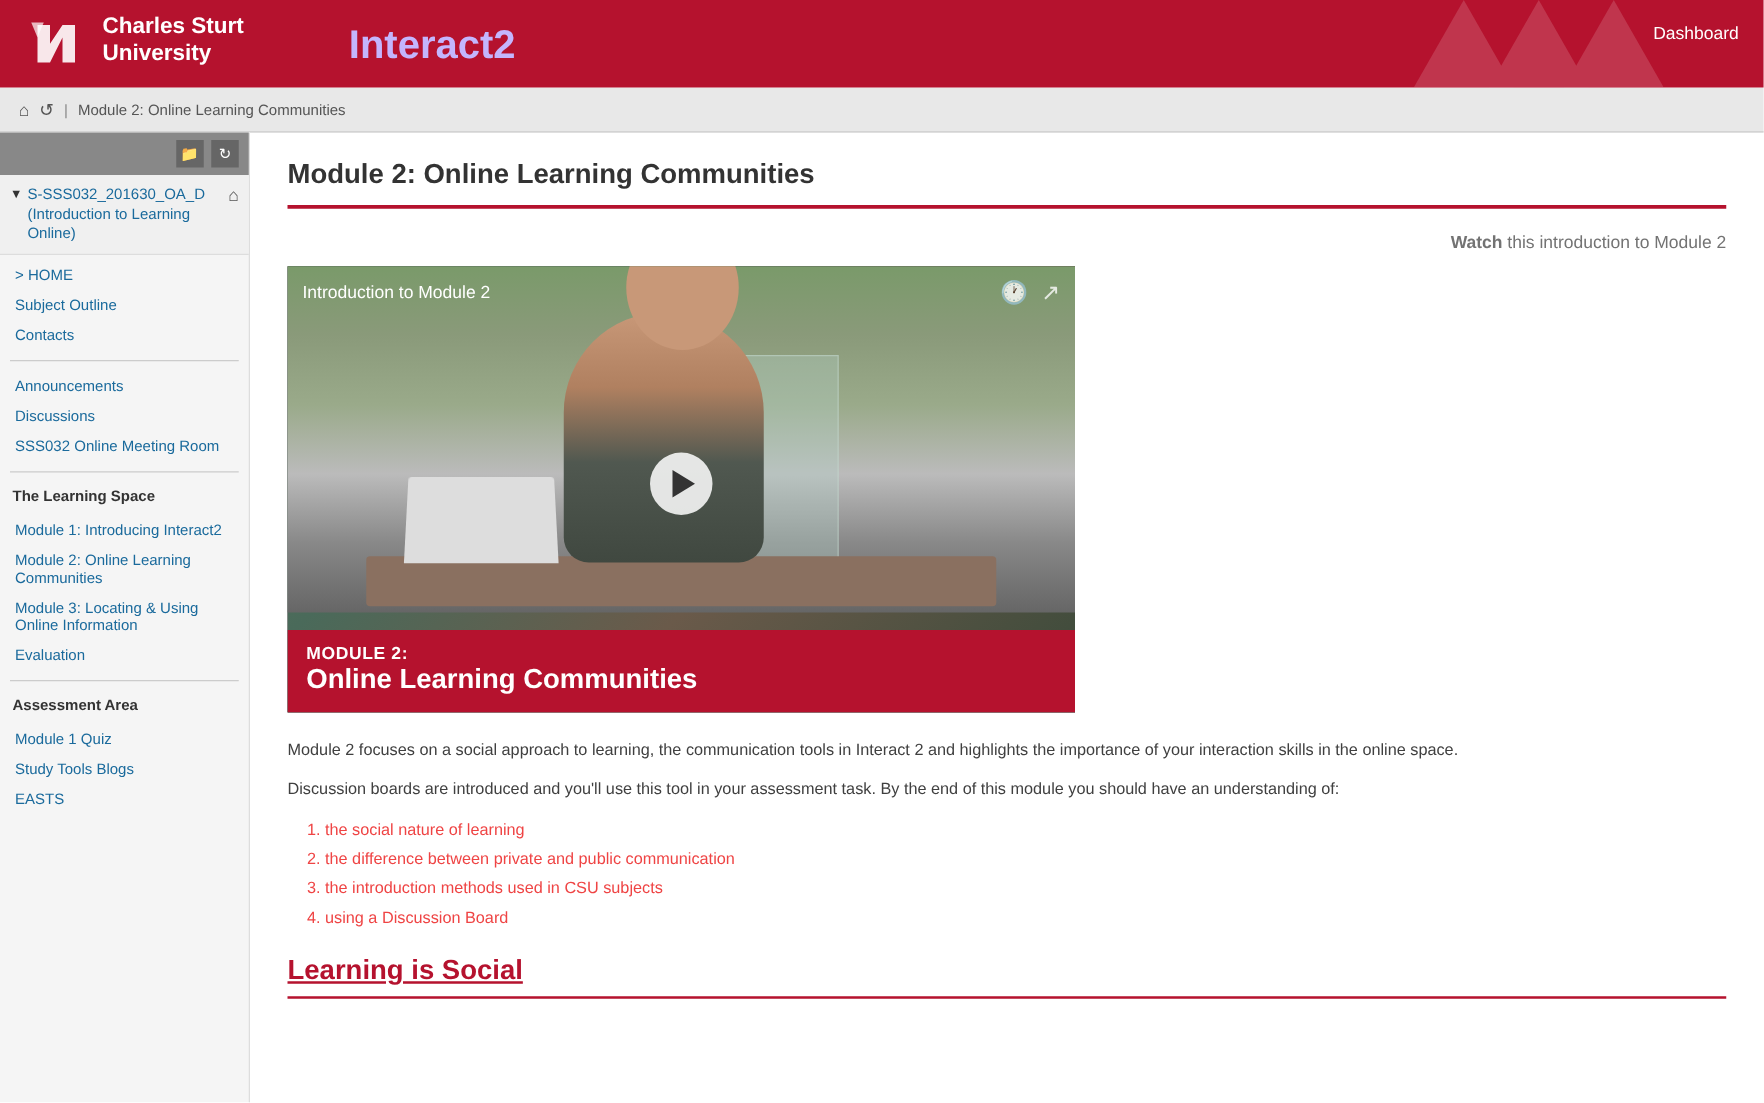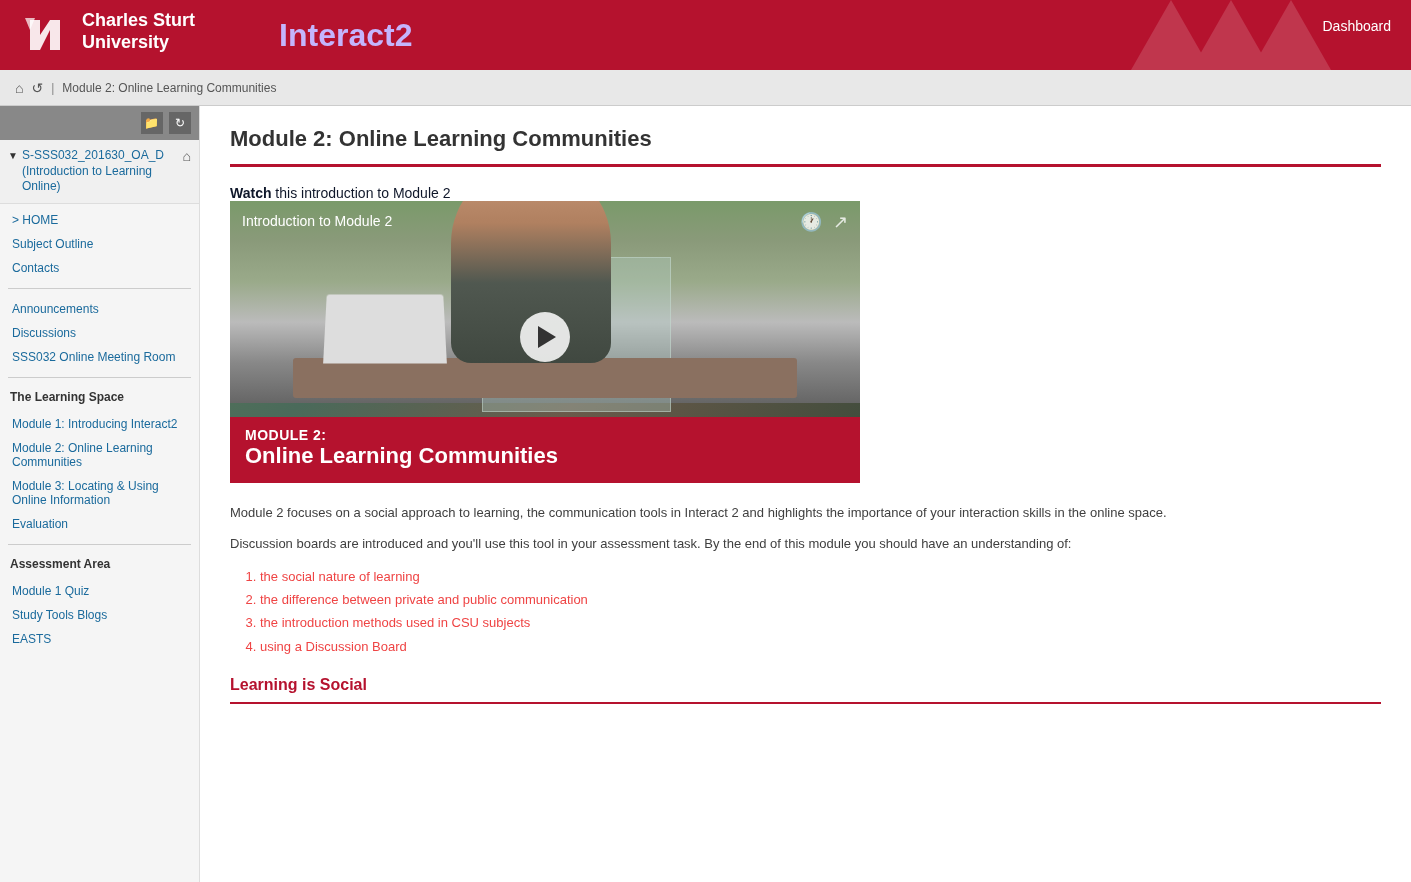--- a/index.html
+++ b/index.html
@@ -169,29 +169,30 @@
       margin-bottom: 12px;
     }
     .title-divider {
       border: none;
       border-top: 3px solid #b5122e;
       margin-bottom: 18px;
     }
 
     .watch-intro {
       font-size: 14px;
-      margin-bottom: 0;
-      color: #0f172a;
+      margin-bottom: 12px;
+      color: #737373;
+      text-align: right;
     }
     .watch-intro strong { font-weight: bold; }
 
     
     .video-container {
       width: 630px;
-      height: 282px;
+      height: 357px;
       background: #2a2a2a;
       position: relative;
       margin-bottom: 20px;
       overflow: hidden;
     }
     .video-label {
       position: absolute;
       top: 12px;
       left: 12px;
       color: #fff;
@@ -268,25 +269,26 @@
     }
 
     .learning-list {
       margin: 8px 0 18px 30px;
       font-size: 13px;
       line-height: 1.8;
       color: #ef4444;
     }
 
     .section-heading {
-      font-size: 16px;
+      font-size: 22px;
       font-weight: bold;
       color: #b5122e;
       margin-top: 10px;
       margin-bottom: 8px;
+      text-decoration: underline;
     }
     .section-divider {
       border: none;
       border-top: 2px solid #b5122e;
       margin-bottom: 10px;
     }
   </style>
 </head>
 <body>
 

